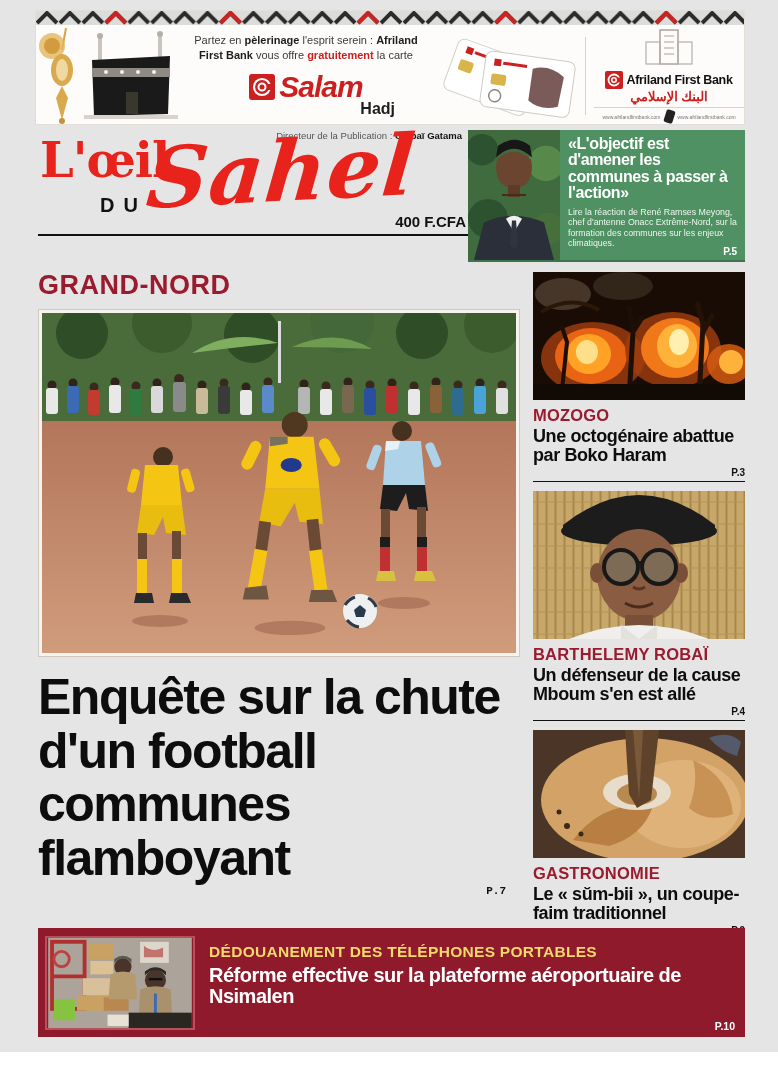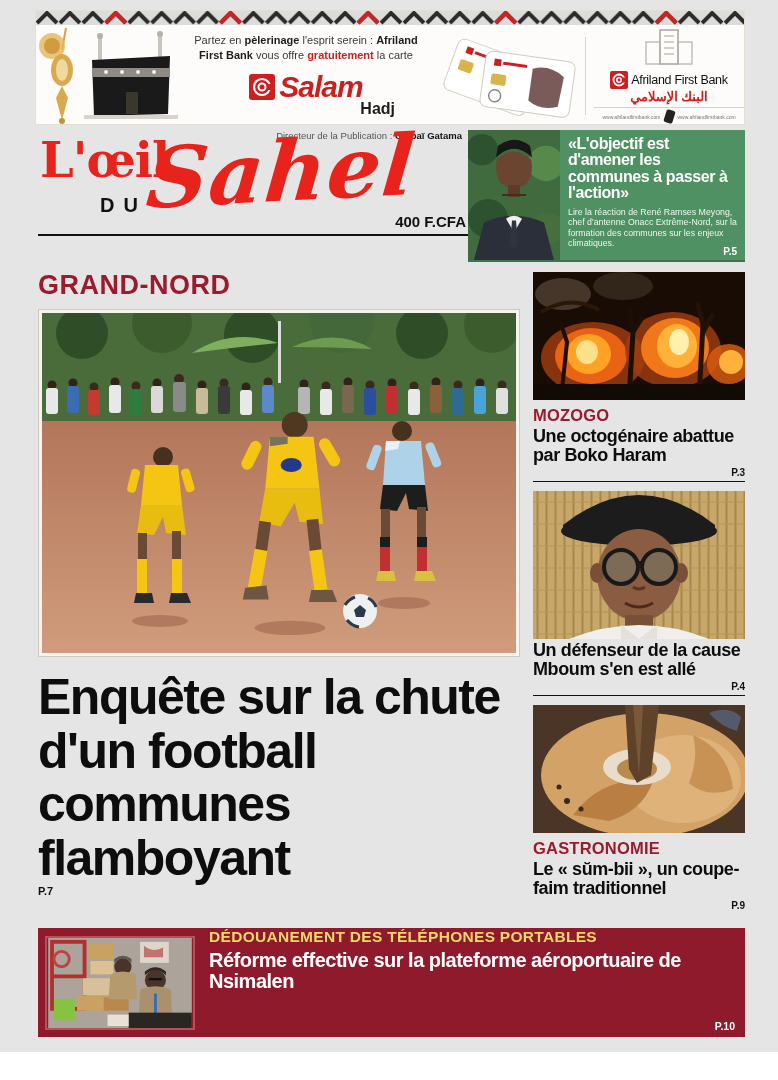--- a/index.html
+++ b/index.html
@@ -20,21 +20,21 @@
   .salam-row { display:flex; align-items:center; justify-content:center; margin-top:7px; }
   .salam-icon { width:26px; height:26px; margin-right:4px; }
   .salam-name { font-size:30px; font-weight:bold; color:#cc1f1f; letter-spacing:-1px; font-style:italic; }
   .salam-sub { font-size:16px; font-weight:bold; color:#1d1d1d; text-align:right; margin-right:30px; margin-top:-4px; }
   .ad-cards { width:150px; height:100px; flex:0 0 auto; margin-left:6px; }
   .ad-divider { width:1px; height:78px; background:#d8d2c8; margin:0 8px 0 4px; }
   .ad-right { width:150px; flex:0 0 auto; text-align:center; }
   .ad-building { width:58px; height:38px; }
   .bank-row { display:flex; align-items:center; justify-content:center; margin-top:1px; }
   .bank-icon { width:18px; height:18px; margin-right:3px; }
-  .bank-name { font-size:12.5px; font-weight:normal; color:#111; letter-spacing:-0.3px; }
+  .bank-name { font-size:12.5px; font-weight:bold; color:#111; letter-spacing:-0.3px; }
   .bank-arabic { font-size:13px; color:#cc1f1f; font-weight:bold; margin-top:0px; }
   .bank-contact { border-top:1px solid #d8d2c8; margin-top:3px; padding-top:2px;
                   display:flex; align-items:center; justify-content:center; gap:4px; }
   .bank-site { font-size:5px; color:#777; line-height:1.6; text-align:left; }
   .phone-glyph { width:9px; height:13px; background:#222; border-radius:2px; transform:rotate(18deg); }
 
   
   .masthead { position:absolute; left:38px; top:128px; width:707px; height:136px; }
   .mast-left { position:absolute; left:0; top:0; width:430px; height:136px; }
   .director { position:absolute; right:6px; top:2px; font-size:9.5px; color:#555; }
@@ -62,35 +62,35 @@
   .quote-pref { position:absolute; right:8px; bottom:3px; font-size:10px; font-weight:bold; color:#fff; }
 
   
   .content { position:absolute; left:38px; top:270px; width:707px; }
   .col-left { position:absolute; left:0; top:0; width:482px; }
   .kicker-main { font-size:27px; font-weight:bold; color:#9b1b2e; letter-spacing:0.5px; }
   .photo-frame { margin-top:8px; border:1px solid #cfc8bf; background:#f7f3ee; padding:3px; }
   .photo-frame svg { display:block; }
   .headline { margin-top:14px; font-size:50px; font-weight:bold; color:#0d0d0d; line-height:1.07;
               letter-spacing:-1.5px; }
-  .lead-pref { text-align:left; padding-right:14px; font-size:11px; font-weight:bold; color:#111; margin-top:0px; }
+  .lead-pref { text-align:right; padding-right:14px; font-size:11px; font-weight:bold; color:#111; margin-top:0px;font-family:Liberation Mono, monospace; }
 
   .col-right { position:absolute; left:495px; top:2px; width:212px; }
   .rc-photo { display:block; width:212px; }
   .rc-kicker { font-size:16.5px; font-weight:bold; color:#9b1b2e; margin-top:6px; letter-spacing:0.2px; }
   .rc-headline { font-size:18px; font-weight:bold; color:#0d0d0d; line-height:1.08; letter-spacing:-0.4px;
                  margin-top:2px; }
   .rc-pref { text-align:right; font-size:10px; font-weight:bold; color:#111; margin-top:1px; }
   .rc-rule { border-top:1.5px solid #111; margin:3px 0 9px 0; }
 
   
   .bottom-banner { position:absolute; left:38px; top:928px; width:707px; height:109px; background:#8e1a2b;
                    display:flex; align-items:center; }
   .bb-photo { flex:0 0 auto; margin-left:7px; border:2px solid #b8505c; display:block; }
-  .bb-text { position:relative; flex:1; margin-left:14px; height:100%; padding-top:0; }
+  .bb-text { position:relative; flex:1; margin-left:14px; height:100%; padding-top:15px; }
   .bb-kicker { font-size:15.5px; font-weight:bold; color:#f3d96b; letter-spacing:0.3px; }
   .bb-headline { font-size:20px; font-weight:bold; color:#fff; line-height:1.05; letter-spacing:-0.5px;
                  margin-top:4px; max-width:505px; }
   .bb-pref { position:absolute; right:10px; bottom:5px; font-size:10.5px; font-weight:bold; color:#fff; }
 </style>
 </head>
 <body>
 
 <div class="page">
 
@@ -450,20 +450,21 @@
           <circle cx="126" cy="76" r="17" fill="#6f7a6a" opacity="0.5"></circle>
           <circle cx="88" cy="76" r="17" fill="none" stroke="#181818" stroke-width="4"></circle>
           <circle cx="126" cy="76" r="17" fill="none" stroke="#181818" stroke-width="4"></circle>
           <line x1="103" y1="72" x2="111" y2="72" stroke="#181818" stroke-width="4"></line>
           <path d="M100 96 q6 4 12 0" stroke="#5a3525" stroke-width="3" fill="none"></path>
           <path d="M92 112 q14 8 28 0" stroke="#4a2a1c" stroke-width="3" fill="none"></path>
           <rect x="92" y="124" width="28" height="12" fill="#7a4f38"></rect>
           <path d="M36 148 Q106 120 176 148 Z" fill="#f0efec"></path>
           <path d="M88 134 L106 148 L124 134 L124 148 L88 148Z" fill="#e2e1dc"></path>
         </svg>
+        <div class="rc-kicker">BARTHELEMY ROBAÏ</div>
         <div class="rc-headline">Un défenseur de la cause Mboum s'en est allé</div>
         <div class="rc-pref">P.4</div>
         <div class="rc-rule"></div>
       </section>
 
       <section>
         <svg class="rc-photo" width="212" height="128" viewBox="0 0 212 128">
           <rect width="212" height="128" fill="#4a3526"></rect>
           <ellipse cx="112" cy="70" rx="104" ry="62" fill="#d2a266"></ellipse>
           <ellipse cx="150" cy="74" rx="58" ry="44" fill="#dfb27a"></ellipse>

